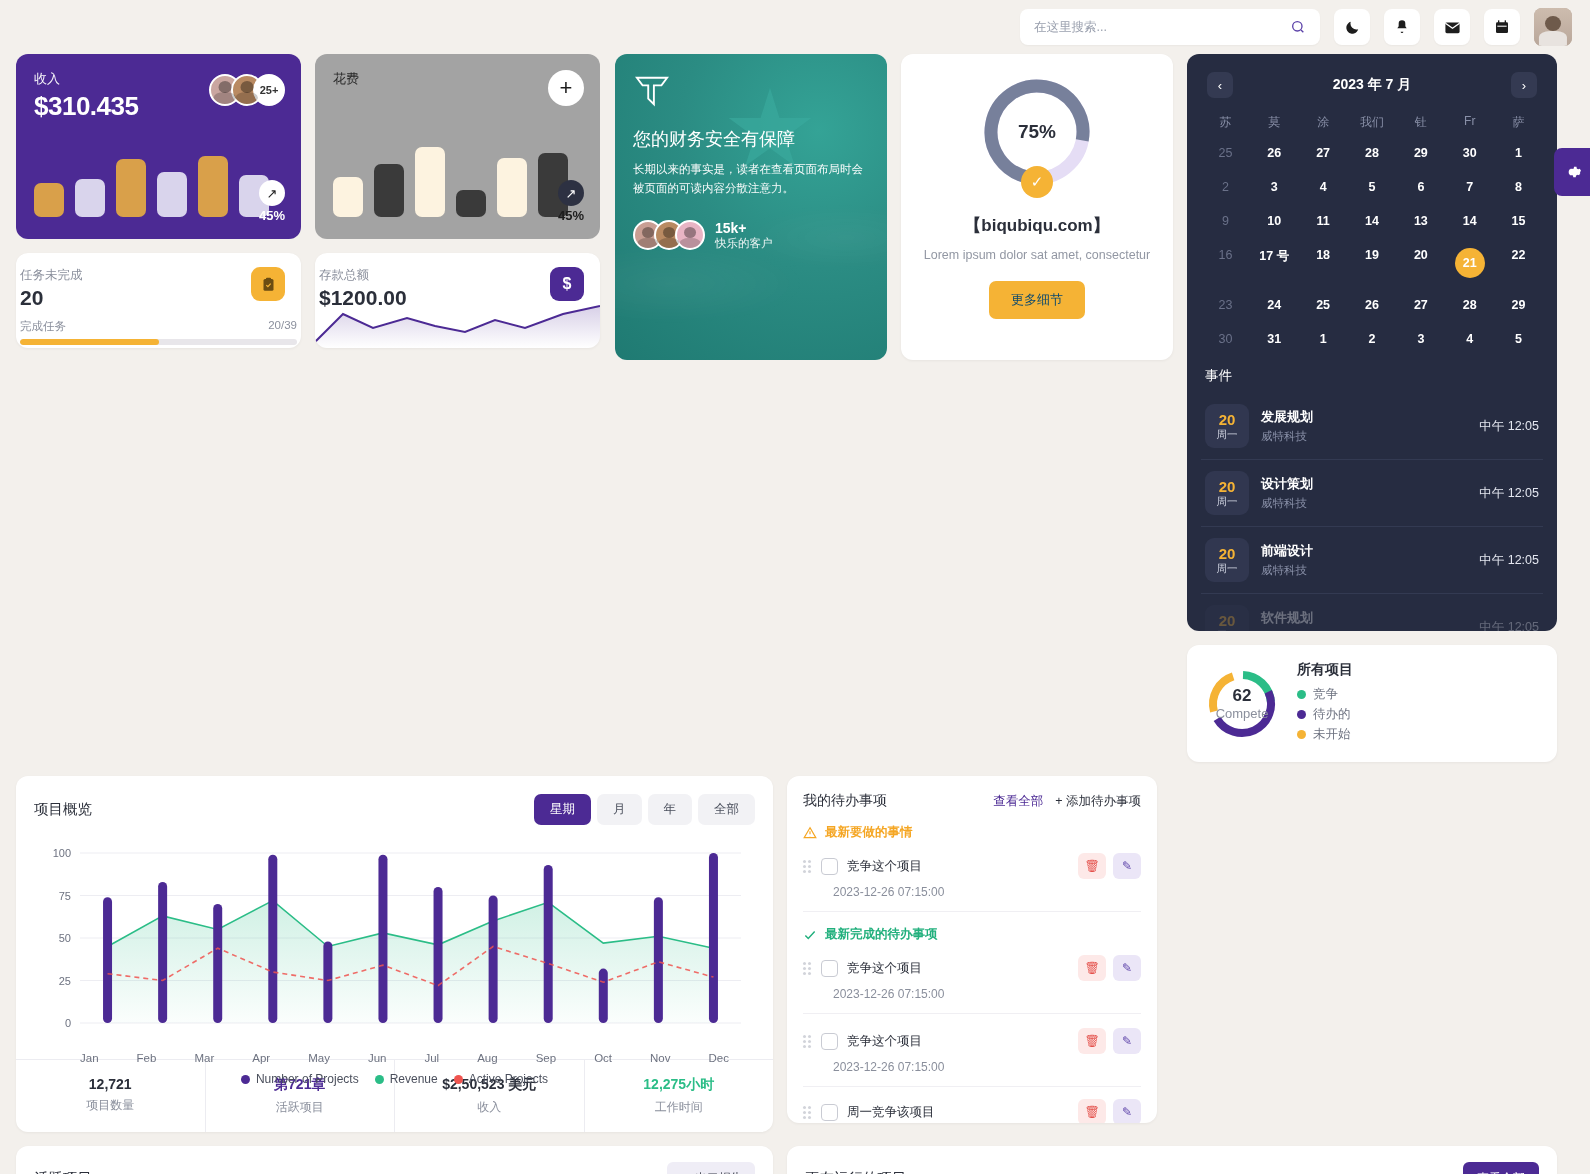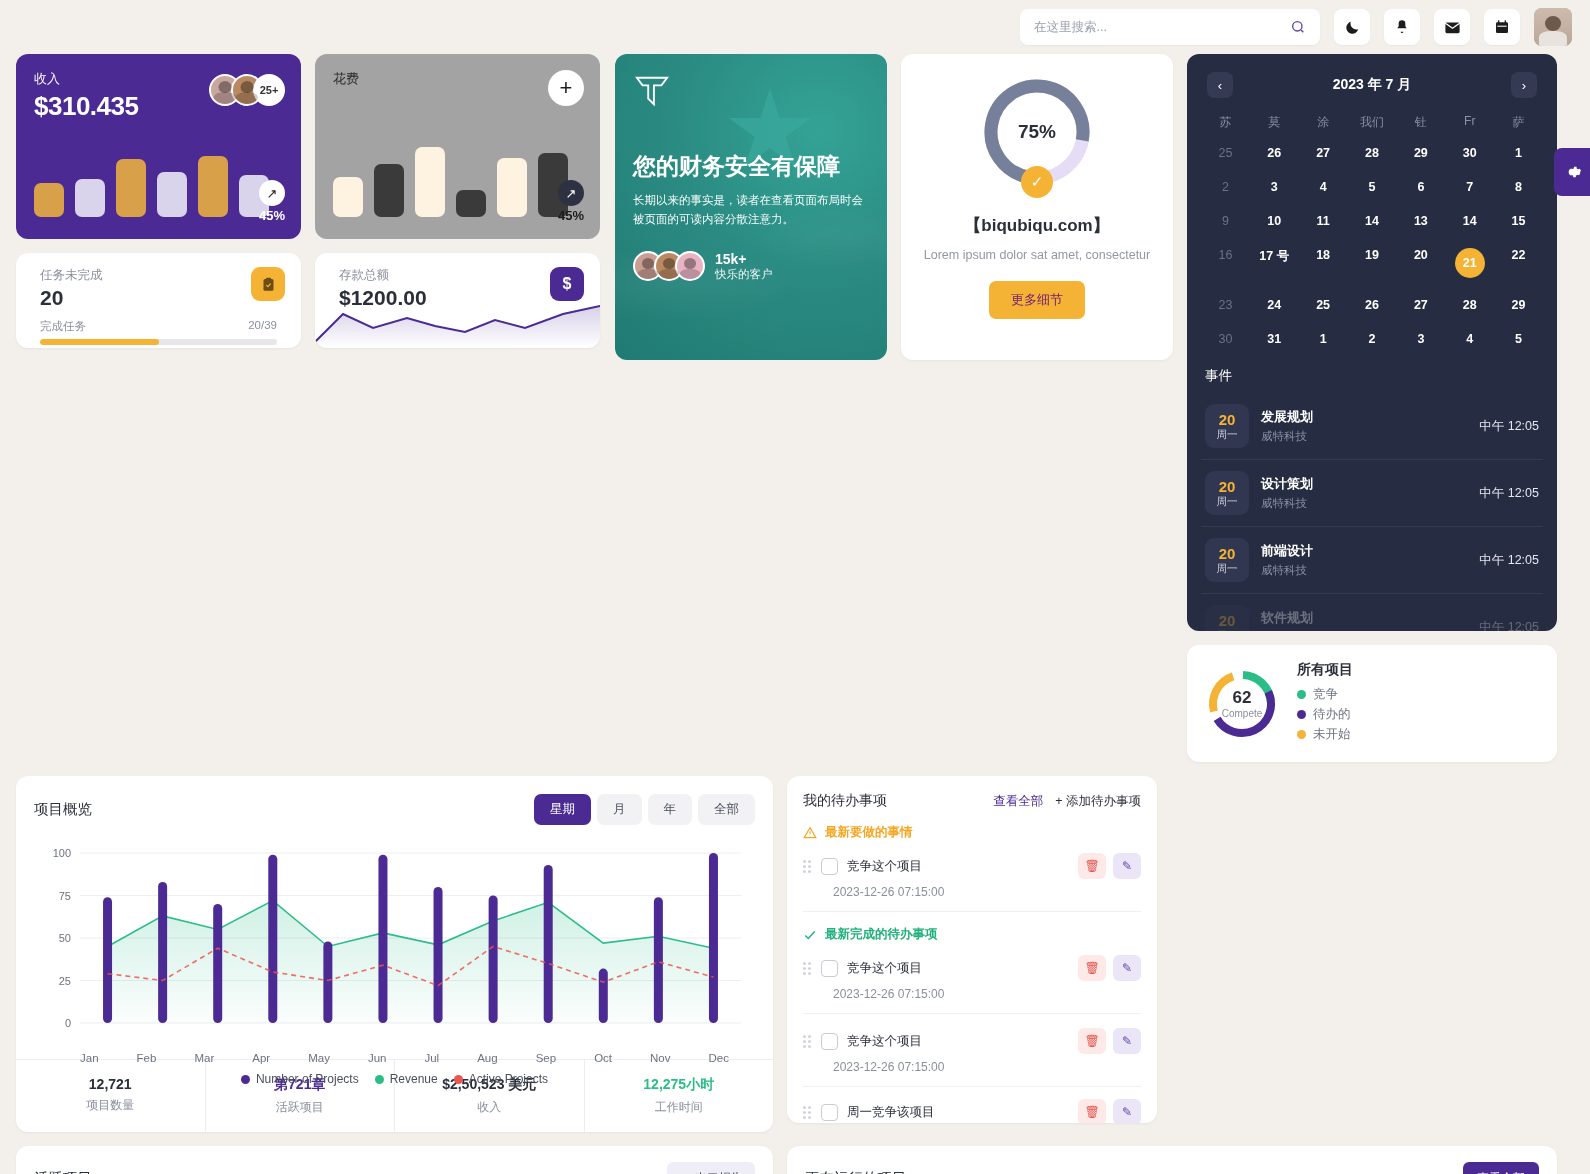--- a/index.html
+++ b/index.html
@@ -59,57 +59,57 @@
   .a-ph::after{content:"";position:absolute;left:50%;bottom:0;transform:translateX(-50%);width:80%;height:42%;border-radius:45% 45% 0 0;background:rgba(0,0,0,.2);}
   .plus-badge { position:absolute;right:16px;top:16px;width:36px;height:36px;border-radius:50%;background:#fff;color:#1d1d1d;display:flex;align-items:center;justify-content:center;font-size:22px;line-height:1;font-weight:300;}
   .count-badge { width:32px;height:32px;border-radius:50%;background:#fff;color:#333;display:flex;align-items:center;justify-content:center;font-size:11px;font-weight:bold;border:2px solid #fff;margin-left:-10px;}
   .pct-wrap { position:absolute; right:16px; bottom:16px; text-align:center; }
   .pct-circle { width:26px;height:26px;border-radius:50%;display:flex;align-items:center;justify-content:center;margin:0 auto 2px;font-size:13px;}
   .purple .pct-circle{background:#fff;color:#1d1d1d;}
   .amber .pct-circle{background:#2d3142;color:#fff;}
   .pct-text { font-size:13px; font-weight:bold; }
 
   
-  .smallcard { width:285px; height:95px; padding:14px 24px; position:relative; overflow:hidden; }
+  .smallcard { width:285px; height:95px; padding:14px 4px; position:relative; overflow:hidden; }
   .sc-title { font-size:12.5px; color:#8a8f9c; }
   .sc-value { font-size:21px; font-weight:bold; margin-top:2px; }
   .sc-icon { position:absolute; right:16px; top:14px; width:34px;height:34px;border-radius:9px;display:flex;align-items:center;justify-content:center;font-size:16px; }
   .sc-icon.amber { background:#f5b335; }
   .sc-icon.purple { background:#4c2a94; color:#fff; font-weight:bold; }
   .sc-foot { display:flex; justify-content:space-between; font-size:11.5px; color:#8a8f9c; margin-top:9px; }
   .prog-track { height:6px;border-radius:4px;background:#e8e6ea;margin-top:5px;overflow:hidden; }
   .prog-fill { height:100%;border-radius:4px;background:#f5b335; }
   .spark { position:absolute; left:0; right:0; bottom:0; height:52px; }
 
   
   .promo { width:272px; height:306px; border-radius:12px; padding:20px 18px; color:#fff; position:relative; overflow:hidden;
     background:radial-gradient(circle at 75% 25%, #34a396 0%, #2b8c83 45%, #1f7a72 100%); }
   .promo .star { position:absolute; top:34px; left:112px; width:86px; height:86px; background:#3aab9e; opacity:.65;
     clip-path: polygon(50% 0%,61% 35%,98% 35%,68% 57%,79% 91%,50% 70%,21% 91%,32% 57%,2% 35%,39% 35%); }
   .promo .swoosh { position:absolute; inset:0; opacity:.35; background:
     radial-gradient(ellipse 200px 60px at 20% 75%, rgba(255,255,255,.15), transparent 70%),
     radial-gradient(ellipse 160px 50px at 85% 60%, rgba(255,255,255,.12), transparent 70%); }
   .promo-logo { width:38px;height:34px; position:relative; z-index:2; }
-  .promo h3 { font-size:23px; margin-top:40px; position:relative; z-index:2; font-weight:bold; }
+  .promo h3 { font-size:18px; margin-top:16px; position:relative; z-index:2; font-weight:normal; }
   .promo p { font-size:11.5px; line-height:1.65; margin-top:9px; position:relative; z-index:2; opacity:.96;}
   .promo-foot { display:flex; align-items:center; gap:10px; margin-top:22px; position:relative; z-index:2; }
   .promo-foot .avs { display:flex; }
   .promo-foot .avs .a { width:30px;height:30px;border-radius:50%;border:2px solid #fff;margin-left:-9px;overflow:hidden; }
   .promo-foot .avs .a:first-child{margin-left:0;}
   .pf-num { font-size:14px; font-weight:bold; }
   .pf-sub { font-size:11.5px; opacity:.92; }
 
   
   .progcard { width:272px; height:306px; border-radius:12px; background:#fff; padding:20px; text-align:center; position:relative; box-shadow:0 1px 3px rgba(0,0,0,.05); }
   .donut-wrap { width:112px;height:112px;margin:2px auto 0;position:relative; }
   .donut-center { position:absolute; inset:0; display:flex;align-items:center;justify-content:center;font-size:19px;font-weight:bold; }
   .check-bubble { position:absolute; left:50%; bottom:-10px; transform:translateX(-50%); width:32px;height:32px;border-radius:50%;background:#f5b335;display:flex;align-items:center;justify-content:center;color:#fff;font-size:15px; }
   .pc-title { font-size:17px; font-weight:bold; margin-top:26px; }
   .pc-sub { font-size:12.5px; color:#9297a3; line-height:1.6; margin-top:8px; }
-  .pc-btn { margin-top:16px; background:#f5b335; color:#701a75; border:none; border-radius:7px; padding:10px 22px; font-size:13px; cursor:pointer; font-family:"Liberation Sans",sans-serif;}
+  .pc-btn { margin-top:16px; background:#f5b335; color:#0c4a6e; border:none; border-radius:7px; padding:10px 22px; font-size:13px; cursor:pointer; font-family:"Liberation Sans",sans-serif;}
 
   
   .calcard { width:370px; border-radius:12px; background:#262c41; color:#fff; padding:14px 14px 0; position:relative; }
   .cal-head { display:flex; align-items:center; justify-content:space-between; padding:4px 6px 12px; }
   .cal-nav { width:26px;height:26px;border-radius:7px;background:#343a52;display:flex;align-items:center;justify-content:center;font-size:13px;cursor:pointer; }
   .cal-title { font-size:14px; font-weight:bold; }
   .cal-grid { display:grid; grid-template-columns:repeat(7,1fr); row-gap:6px; text-align:center; }
   .cal-dow { font-size:12px; color:#8990a8; padding:4px 0 8px; }
   .cal-day { font-size:12.5px; font-weight:bold; padding:7px 0; cursor:pointer; }
   .cal-day.muted { color:#6a7189; font-weight:normal; }
@@ -125,21 +125,21 @@
   .ev-body { flex:1; }
   .ev-name { font-size:13px;font-weight:bold; }
   .ev-org { font-size:11.5px;color:#8990a8;margin-top:3px; }
   .ev-time { font-size:12.5px;color:#e4e7f0; }
   .ev.fade { opacity:.32; }
 
   
   .allproj { width:370px; border-radius:12px; background:#fff; padding:16px 18px; display:flex; gap:18px; align-items:center; box-shadow:0 1px 3px rgba(0,0,0,.05); }
   .ap-donut { width:74px;height:74px;position:relative;flex:none; }
   .ap-c1{font-size:17px;font-weight:bold;text-align:center;line-height:1;}
-  .ap-c2{font-size:10px;color:#8a8f9c;text-align:center;margin-top:2px;}
+  .ap-c2{font-size:13px;color:#8a8f9c;text-align:center;margin-top:2px;}
   .ap-title{font-size:14px;font-weight:bold;margin-bottom:7px;}
   .ap-leg{display:flex;align-items:center;gap:7px;font-size:12.5px;color:#6d7280;margin:3px 0;}
   .dot{width:9px;height:9px;border-radius:50%;flex:none;}
 
   
   .row2 { display:flex; gap:14px; margin-top:14px; align-items:flex-start; }
   .chartcard { width:757px; background:#fff; border-radius:12px; box-shadow:0 1px 3px rgba(0,0,0,.05); padding:18px 18px 0; }
   .ch-head { display:flex; justify-content:space-between; align-items:center; }
   .ch-title { font-size:14.5px; }
   .ch-tabs { display:flex; gap:6px; }

